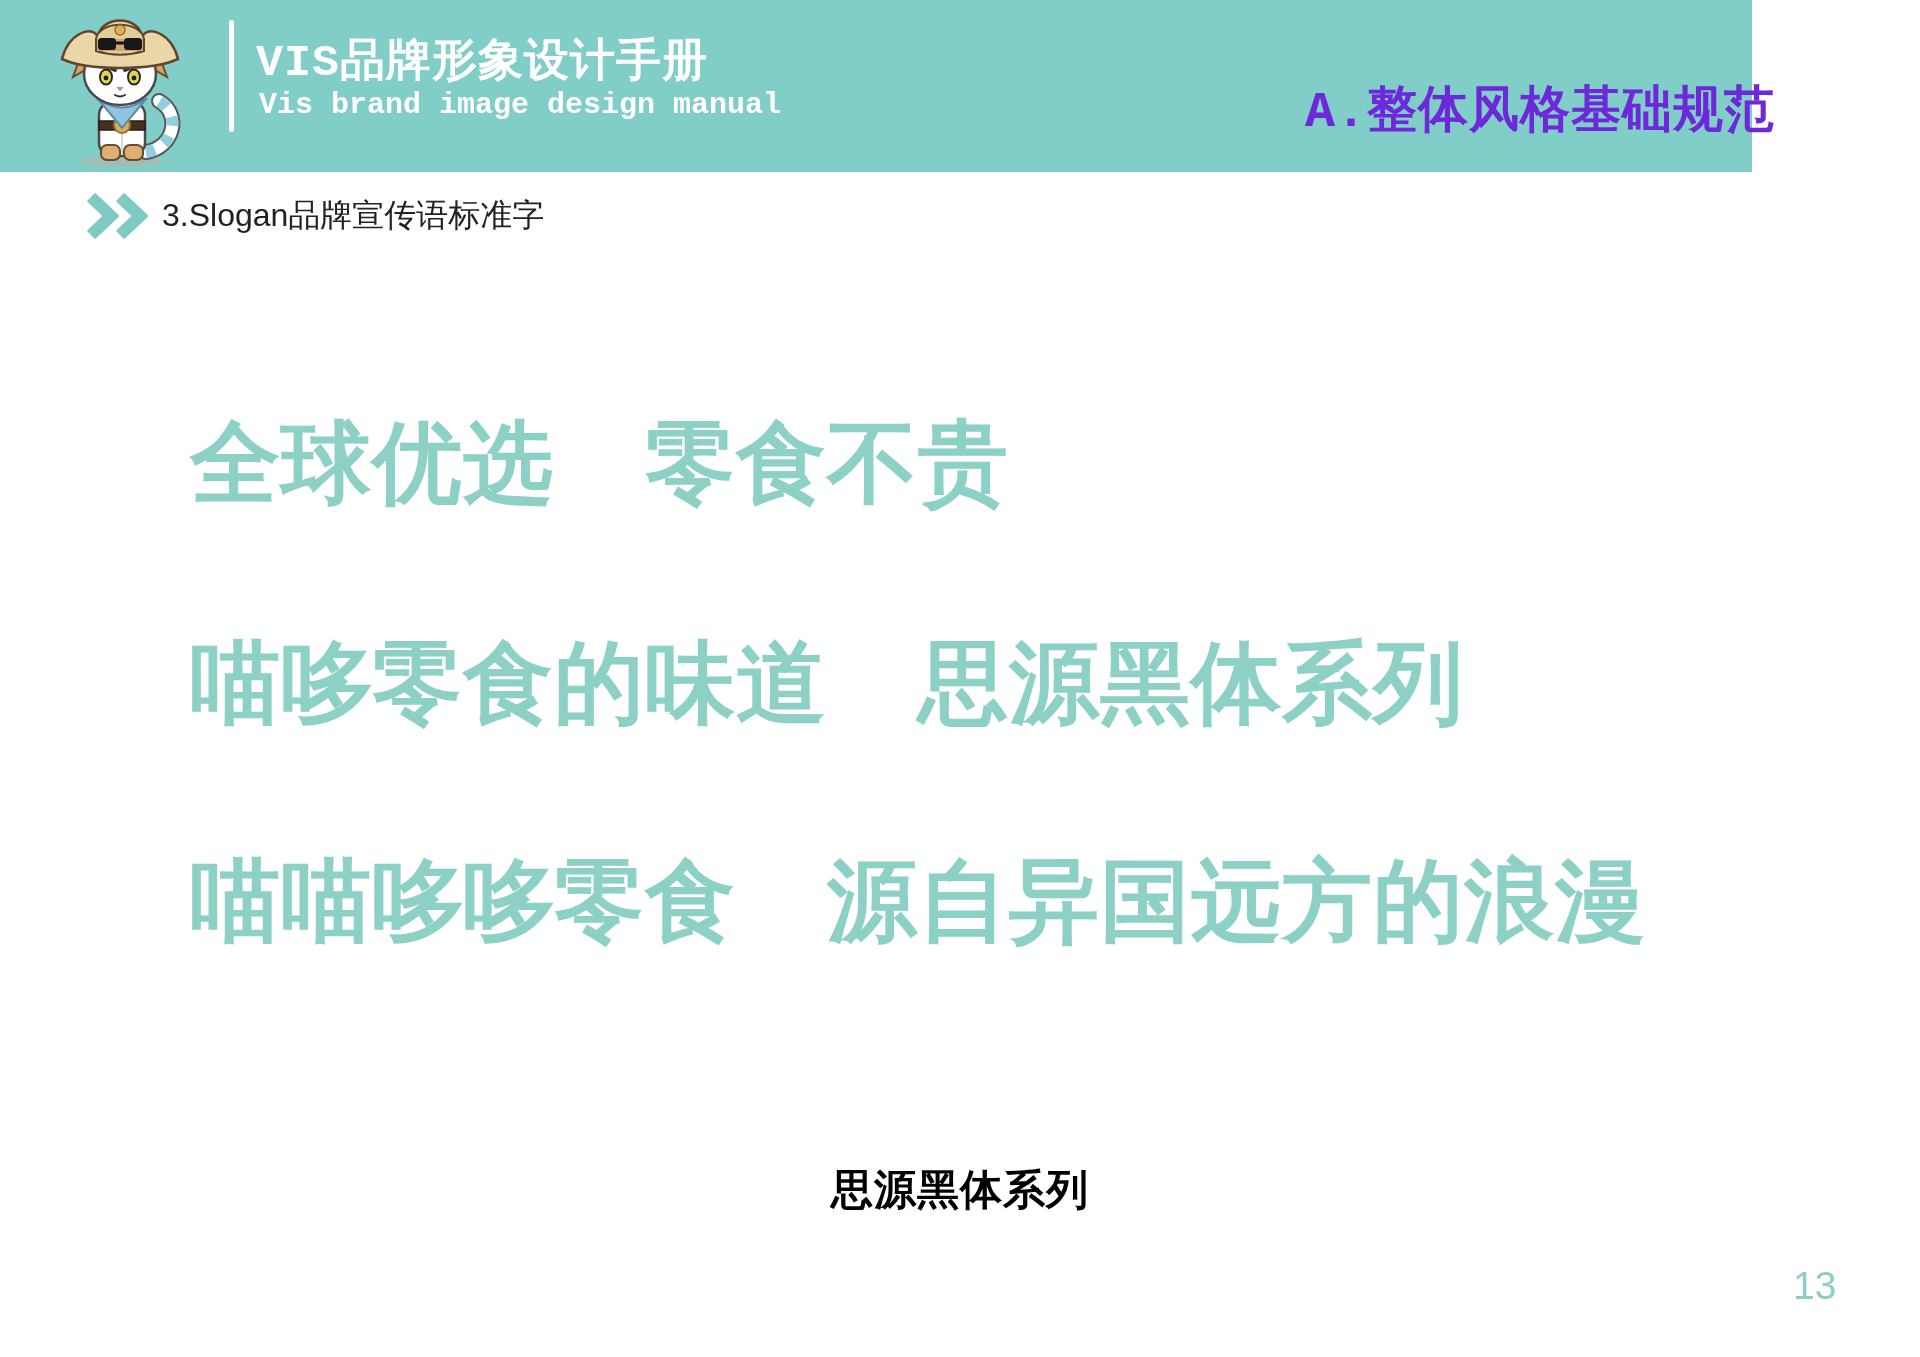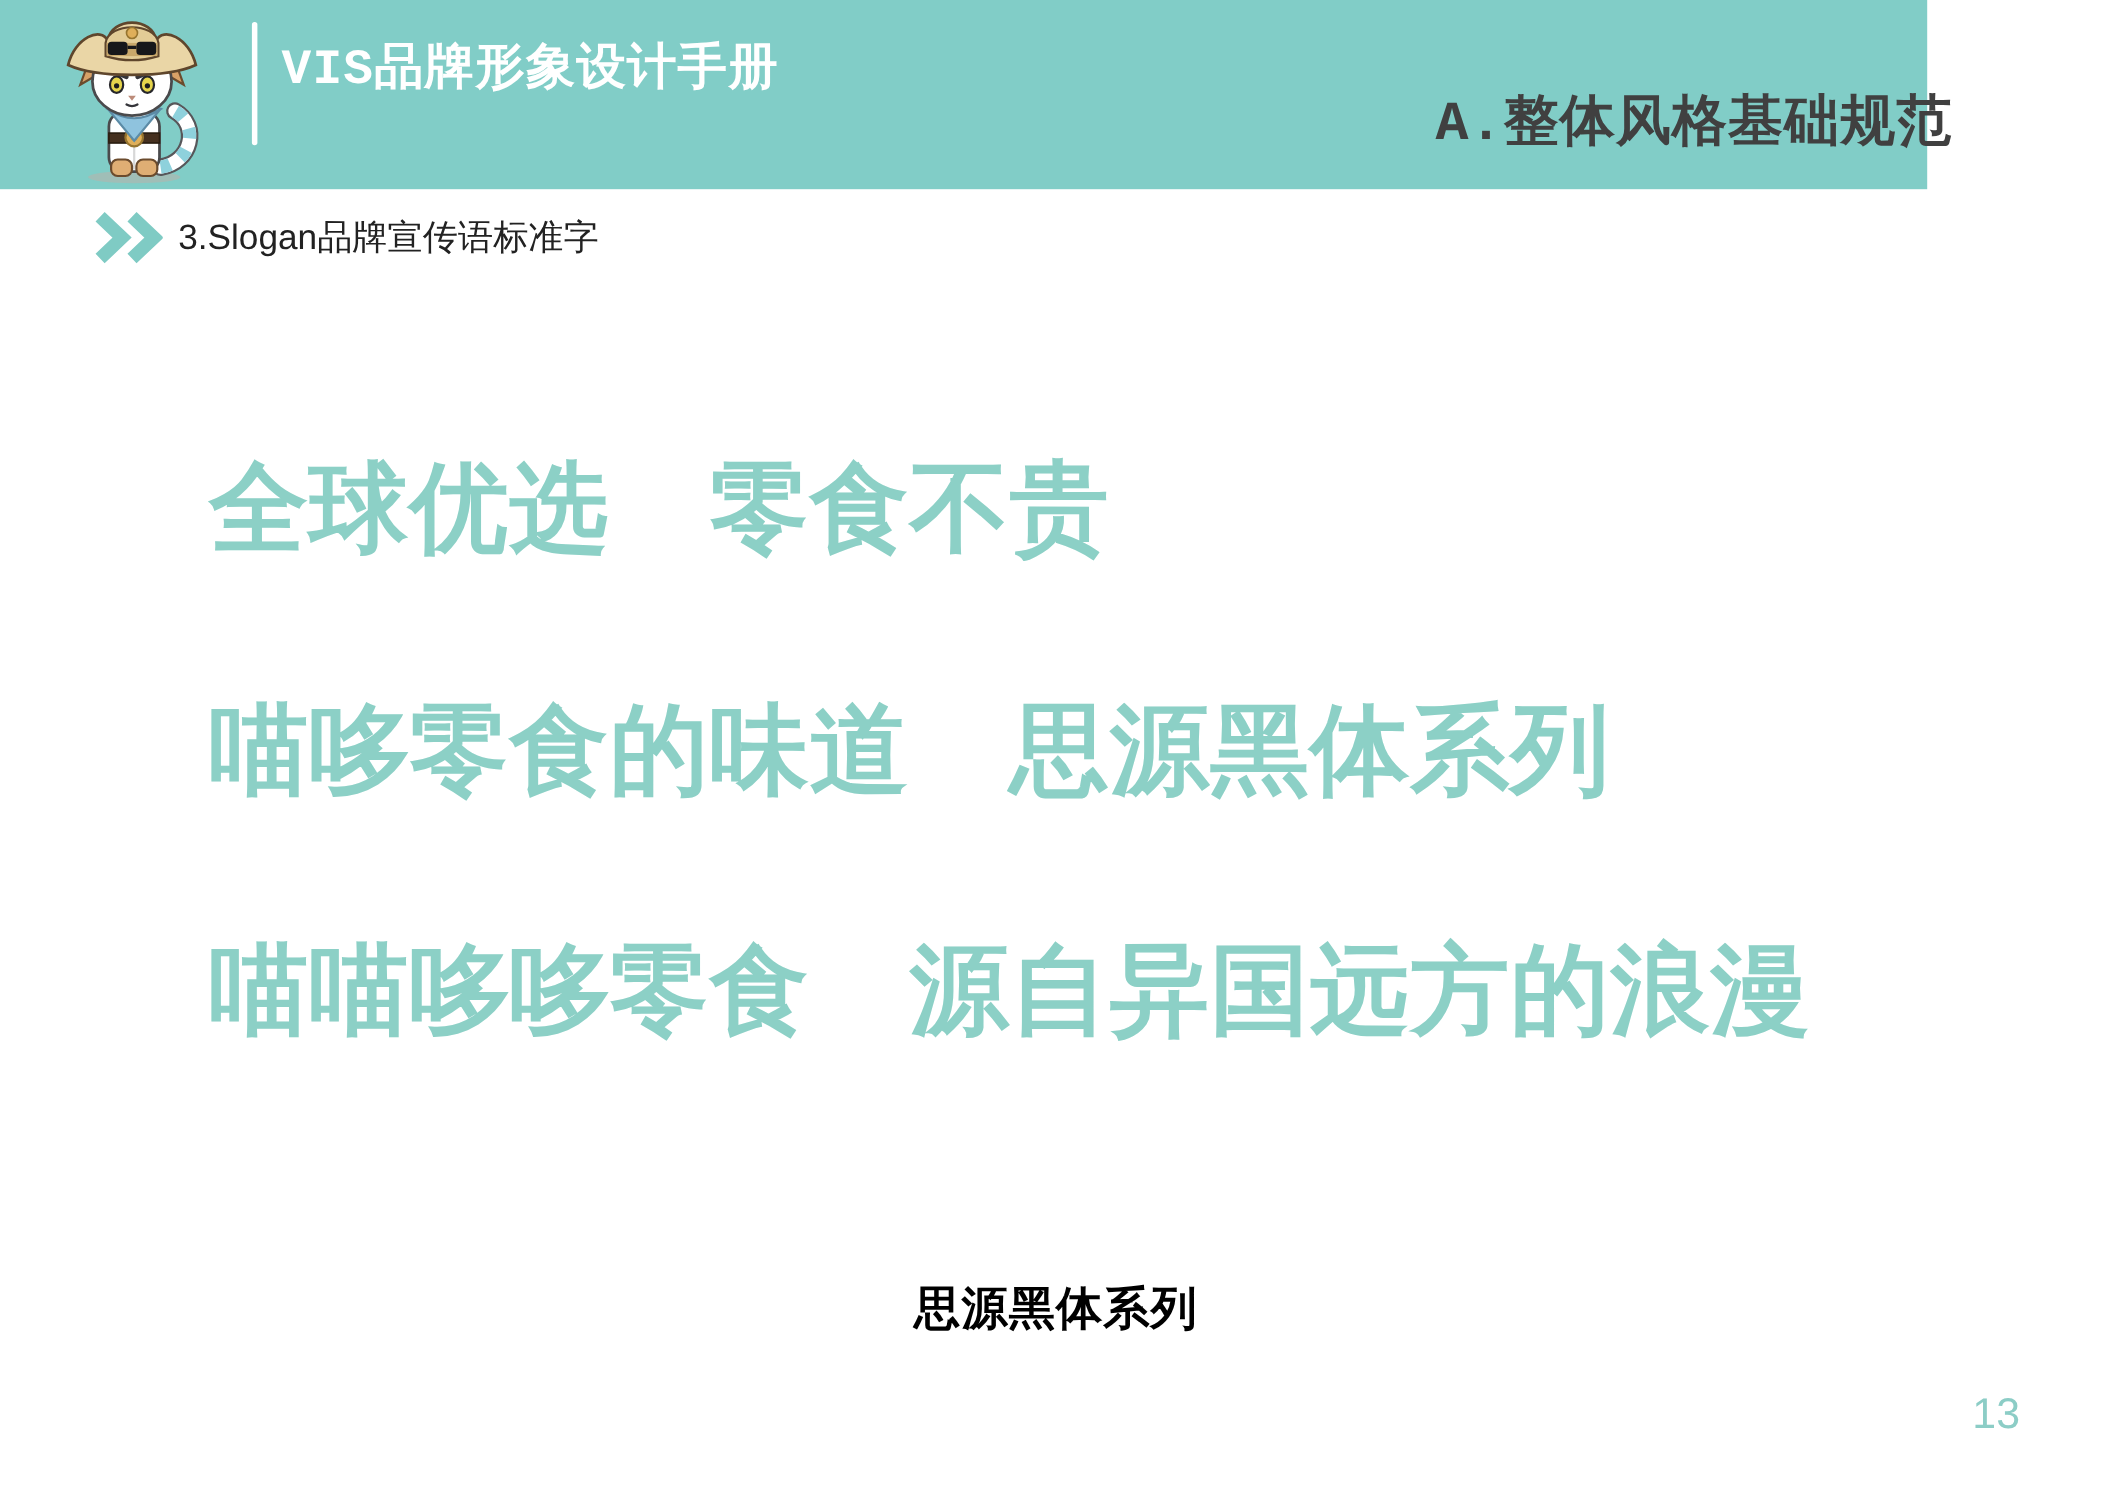--- a/index.html
+++ b/index.html
@@ -47,21 +47,21 @@
     font-size: 30px;
     font-weight: 600;
     color: #ffffff;
     white-space: nowrap;
   }
   .section-label {
     position: absolute;
     left: 1305px; top: 76px;
     font-size: 50px;
     font-weight: 800;
-    color: #404040;
+    color: #6d28d9;
     letter-spacing: 1px;
     white-space: nowrap;
   }
 
   
   .heading-row {
     position: absolute;
     left: 84px; top: 192px;
     display: flex;
     align-items: center;
@@ -159,20 +159,21 @@
         <rect x="72" y="34" width="18" height="12" rx="3.5" fill="#17171a"></rect>
         <line x1="64" y1="39" x2="72" y2="39" stroke="#17171a" stroke-width="3"></line>
 
         <circle cx="68" cy="26" r="5" fill="#DFAF5A" stroke="#97752f" stroke-width="1.5"></circle>
       </svg>
     </div>
 
     <div class="header-divider"></div>
 
     <div class="title-zh">VIS品牌形象设计手册</div>
+    <div class="title-en">Vis brand image design manual</div>
 
     <div class="section-label">A.整体风格基础规范</div>
   </header>
 
   <div class="heading-row">
     <span>
       <svg class="chev-icon" width="64" height="48" viewBox="0 0 64 48" aria-hidden="true">
         <path d="M7,5 L27,24 L7,43" fill="none" stroke="#7FCBC4" stroke-width="12" stroke-linejoin="miter"></path>
         <path d="M36,5 L56,24 L36,43" fill="none" stroke="#7FCBC4" stroke-width="12" stroke-linejoin="miter"></path>
       </svg>

